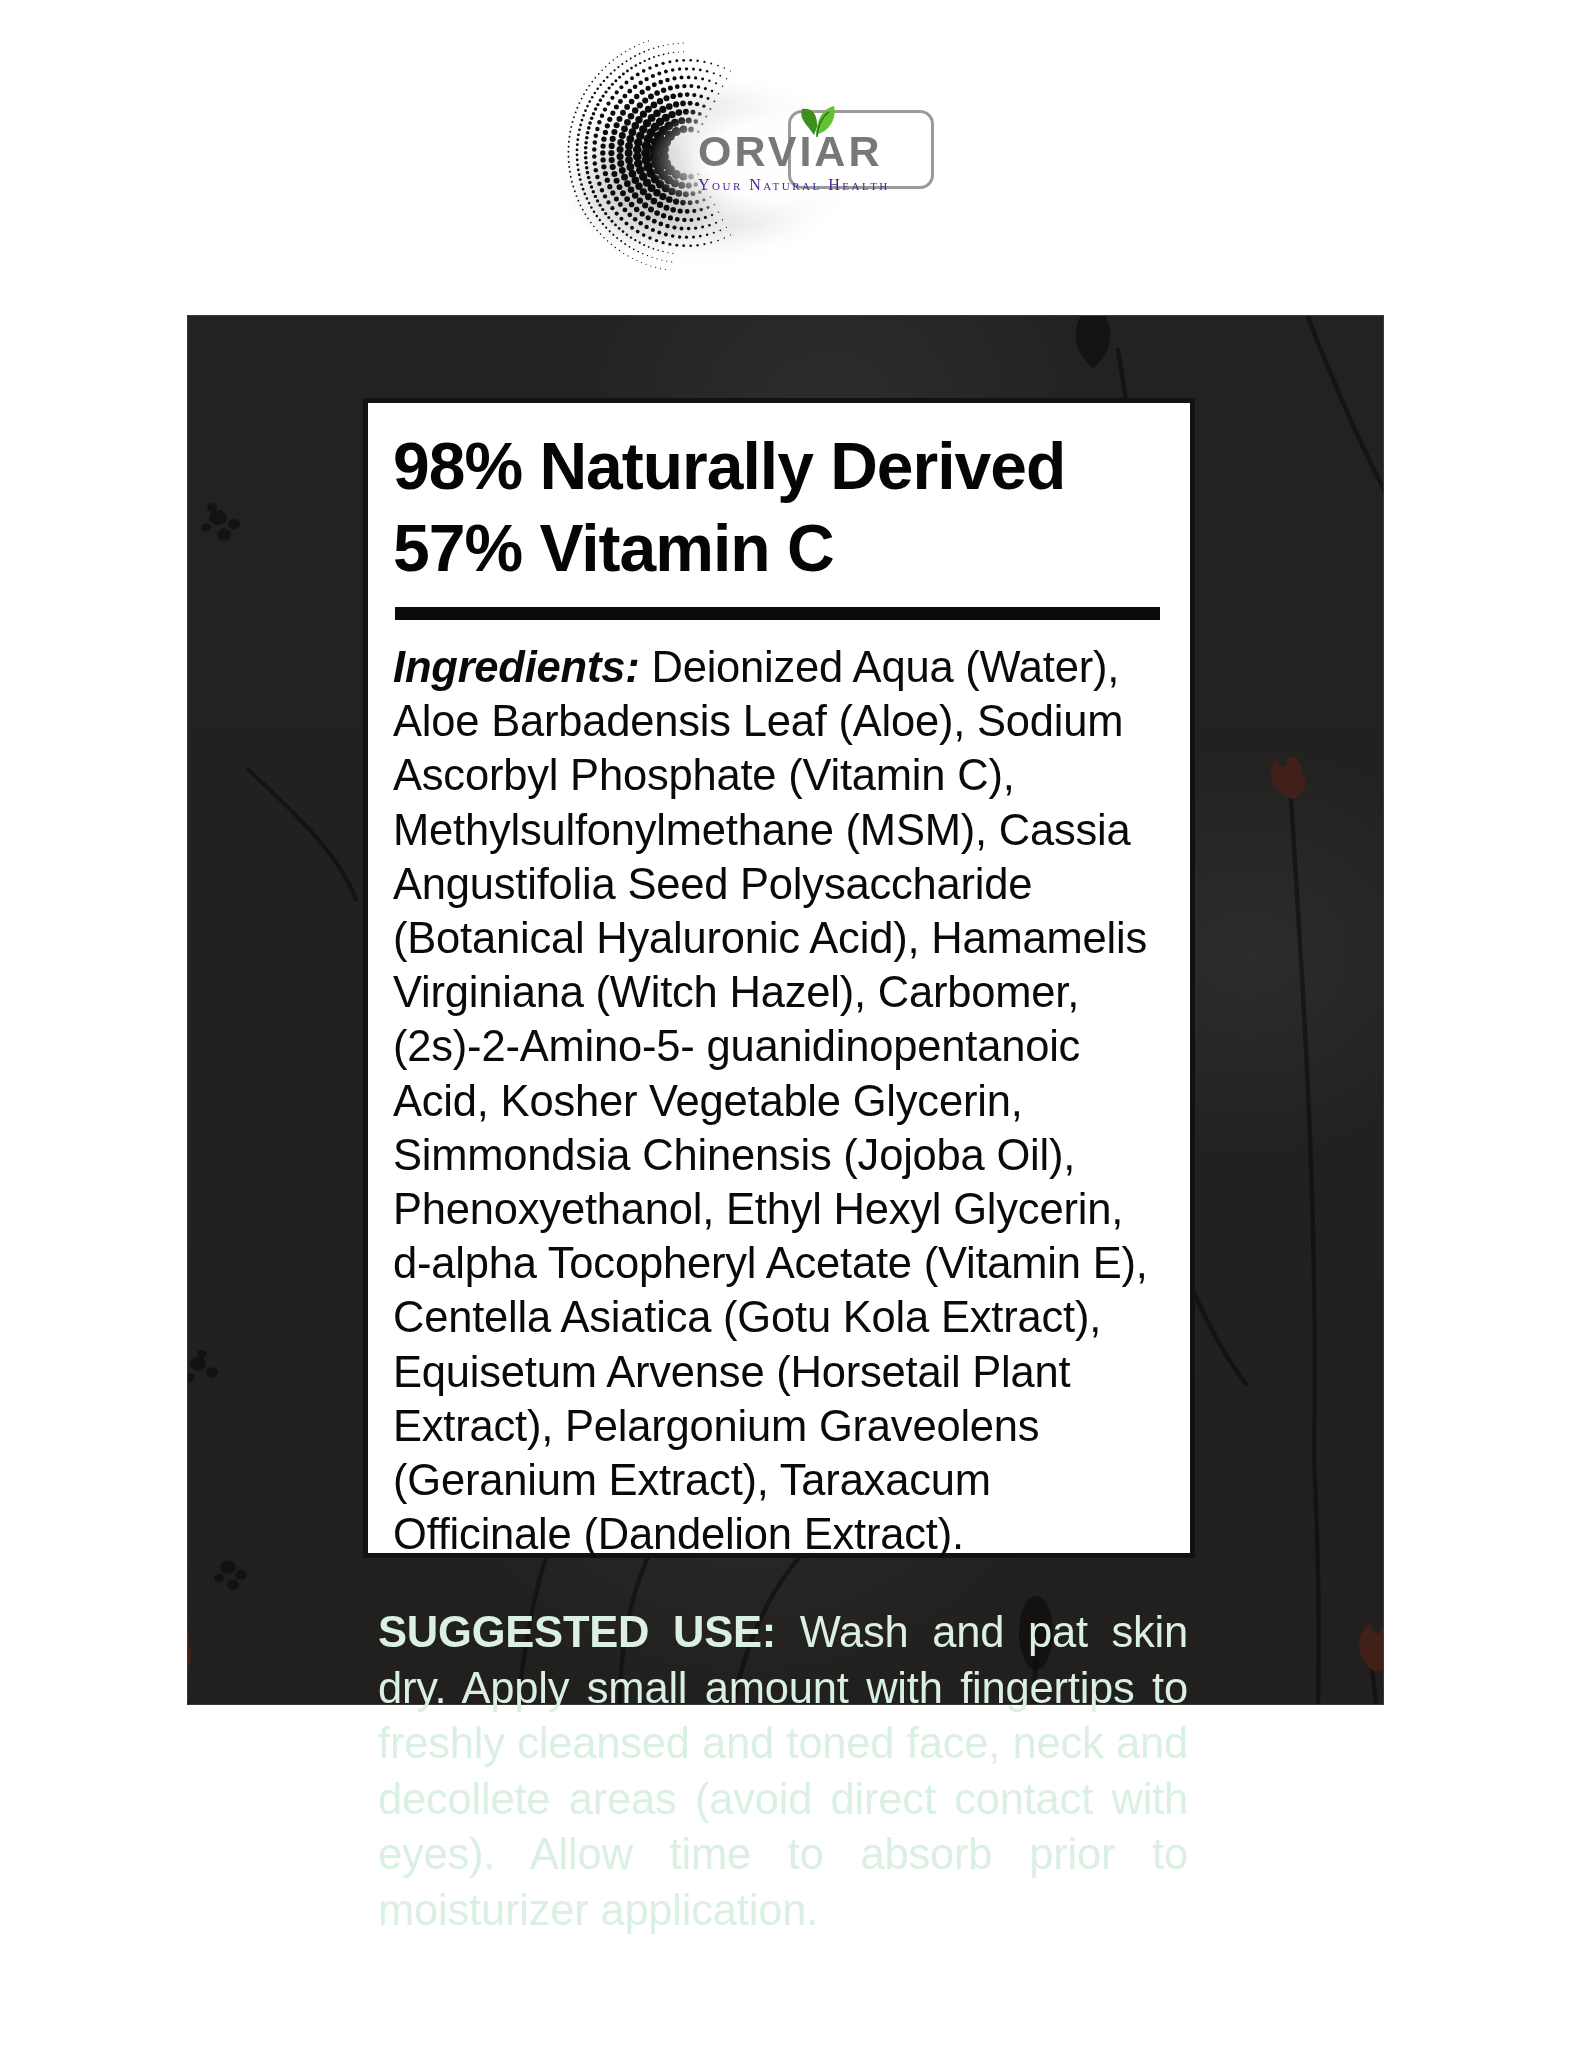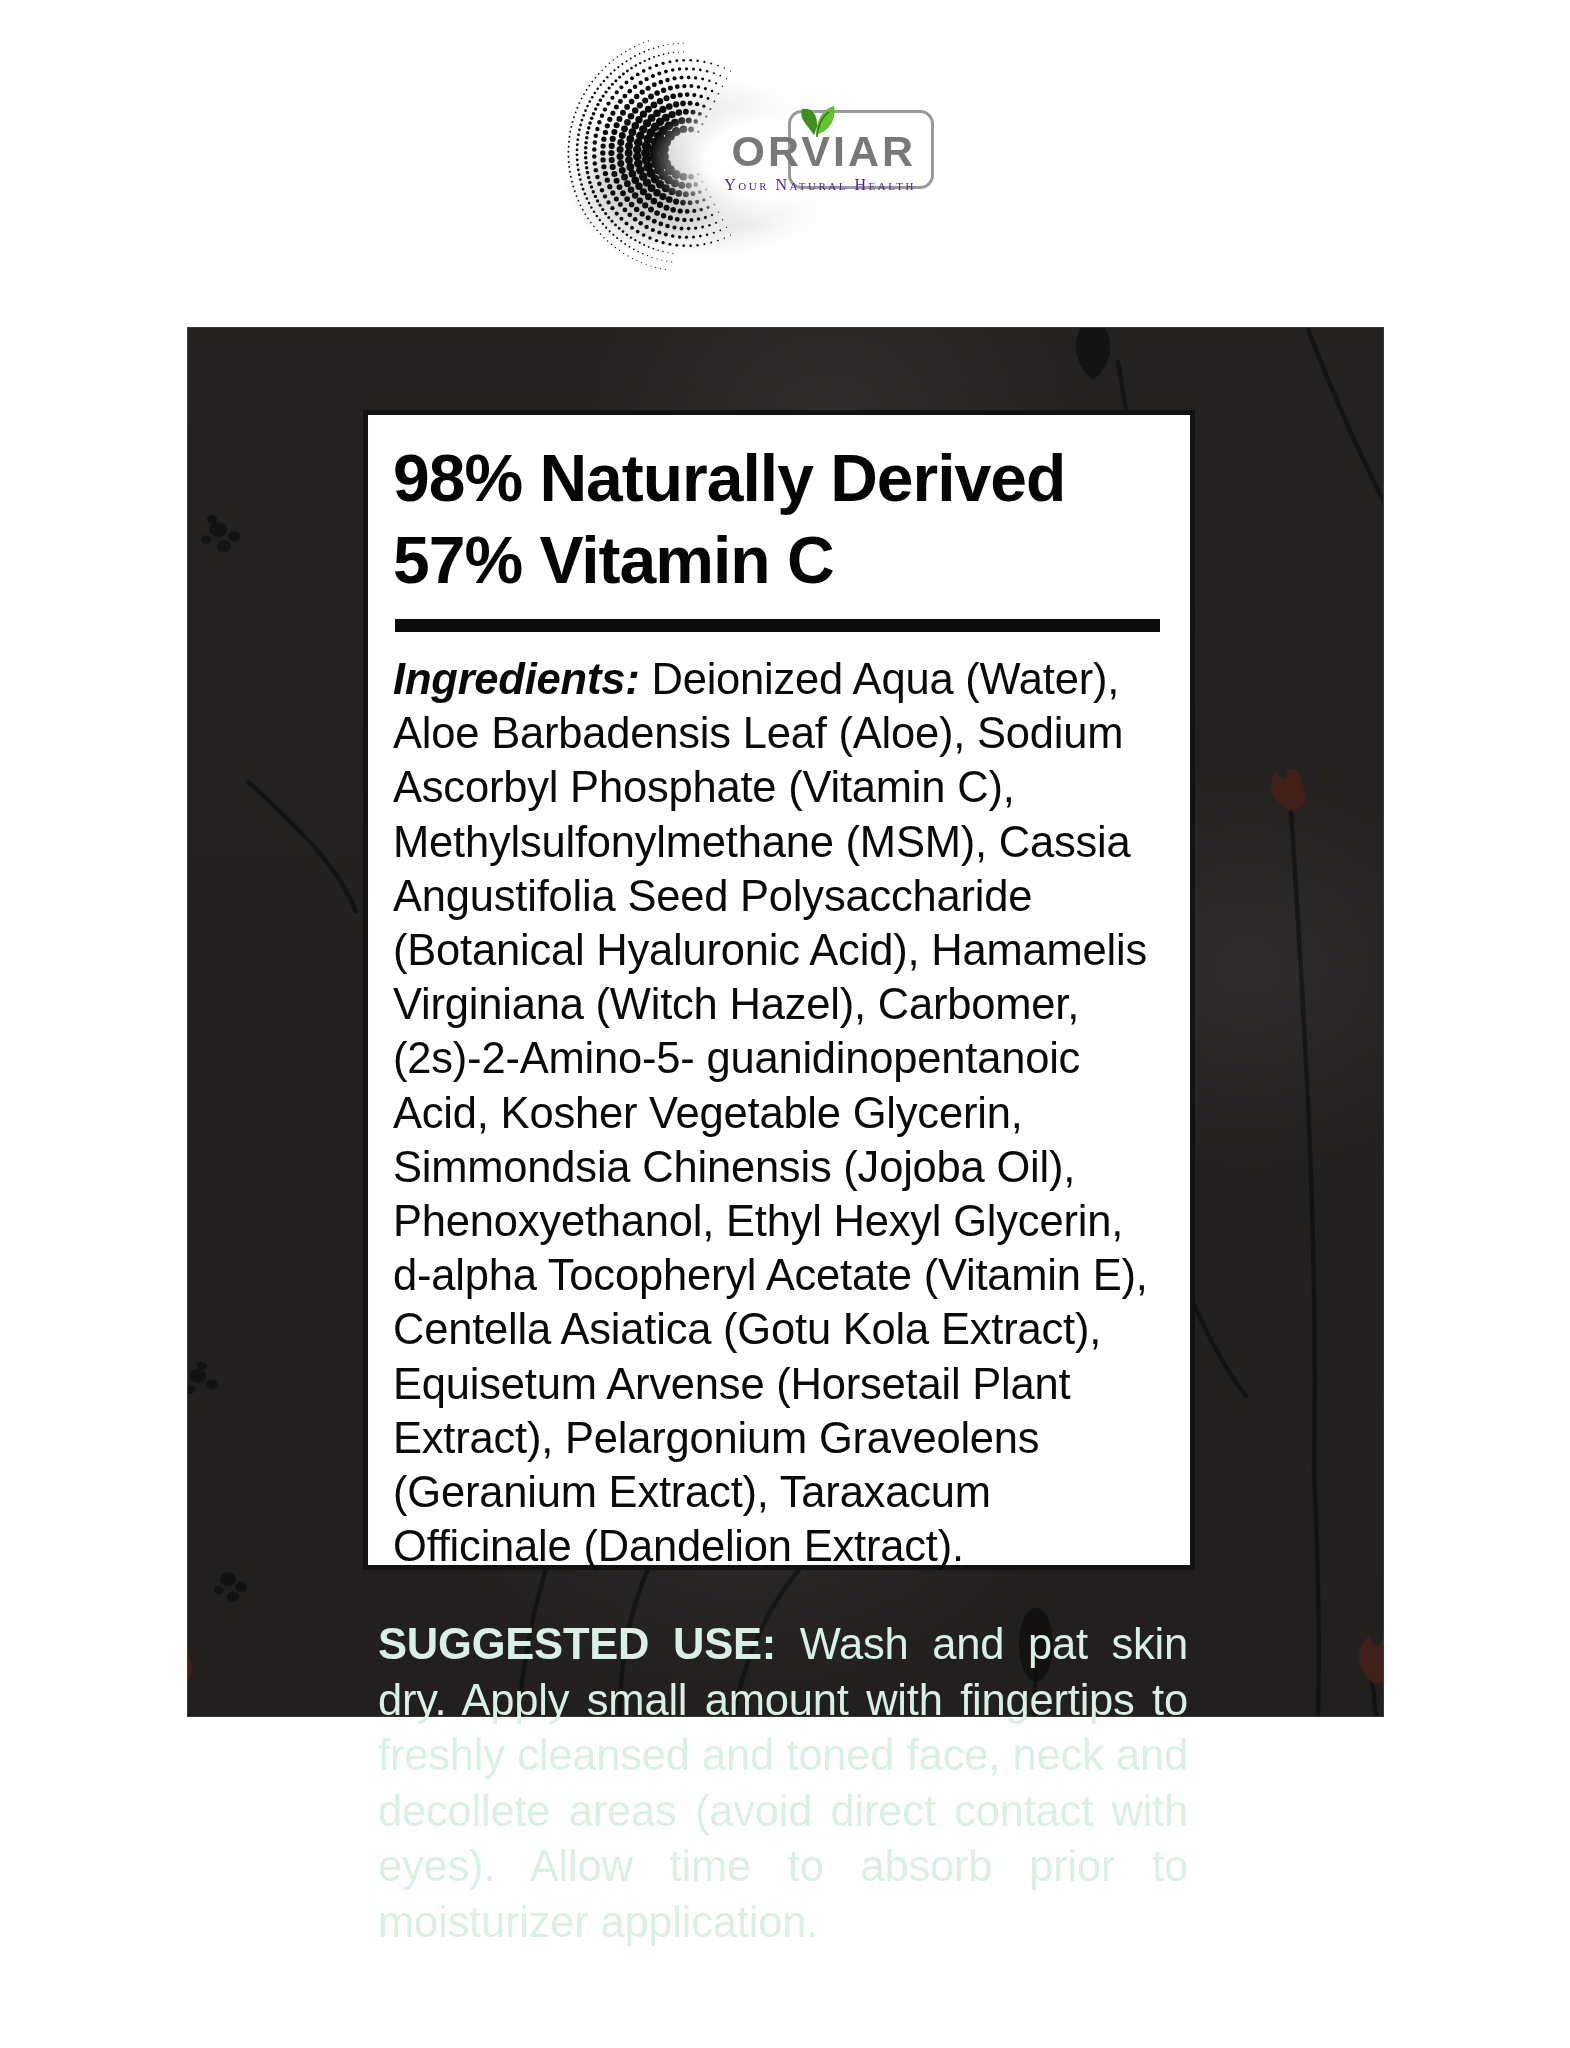--- a/index.html
+++ b/index.html
@@ -12,34 +12,34 @@
   .logo{position:absolute;left:500px;top:40px;width:480px;height:230px;}
   .logo svg.spiral{position:absolute;left:0;top:0;width:480px;height:230px;z-index:1;}
   .logo .glow{
     position:absolute;left:150px;top:50px;width:250px;height:140px;z-index:2;
     background:radial-gradient(closest-side,rgba(255,255,255,.97) 55%,rgba(255,255,255,0) 100%);
   }
   .logo .pill{
     position:absolute;left:288px;top:70px;width:146px;height:79px;z-index:3;
     background:#ffffff;border:3px solid #9a9a9a;border-radius:14px;box-sizing:border-box;
   }
-  .brand-line{position:absolute;left:198px;top:90px;width:218px;z-index:4;text-align:right;}
+  .brand-line{position:absolute;left:198px;top:90px;width:218px;z-index:4;text-align:left;}
   .brand-name{
     display:block;font-size:43px;font-weight:bold;color:#787878;
     letter-spacing:3px;line-height:1.0;white-space:nowrap;
   }
   .brand-leaves{position:absolute;left:98px;top:-27px;width:42px;height:34px;z-index:5;}
   .brand-tagline{
     display:block;margin-top:3px;font-family:"Liberation Serif",serif;
     font-variant:small-caps;font-size:16px;letter-spacing:2.5px;color:#4c1d95;white-space:nowrap;
   }
 
   
   .panel{
-    position:absolute;left:188px;top:328px;width:1195px;height:1388px;
+    position:absolute;left:188px;top:316px;width:1195px;height:1388px;
     background:linear-gradient(180deg,#242220 0%,#232120 55%,#22201f 100%);
     box-shadow:0 0 0 1px #3a3836;
   }
   .floral{position:absolute;left:0;top:0;width:100%;height:100%;}
 
   
   .whitebox{
     position:absolute;left:175px;top:82px;width:832px;height:1160px;box-sizing:border-box;
     background:#ffffff;border:5px solid #141210;padding:22px 28px 0 25px;z-index:2;
   }

